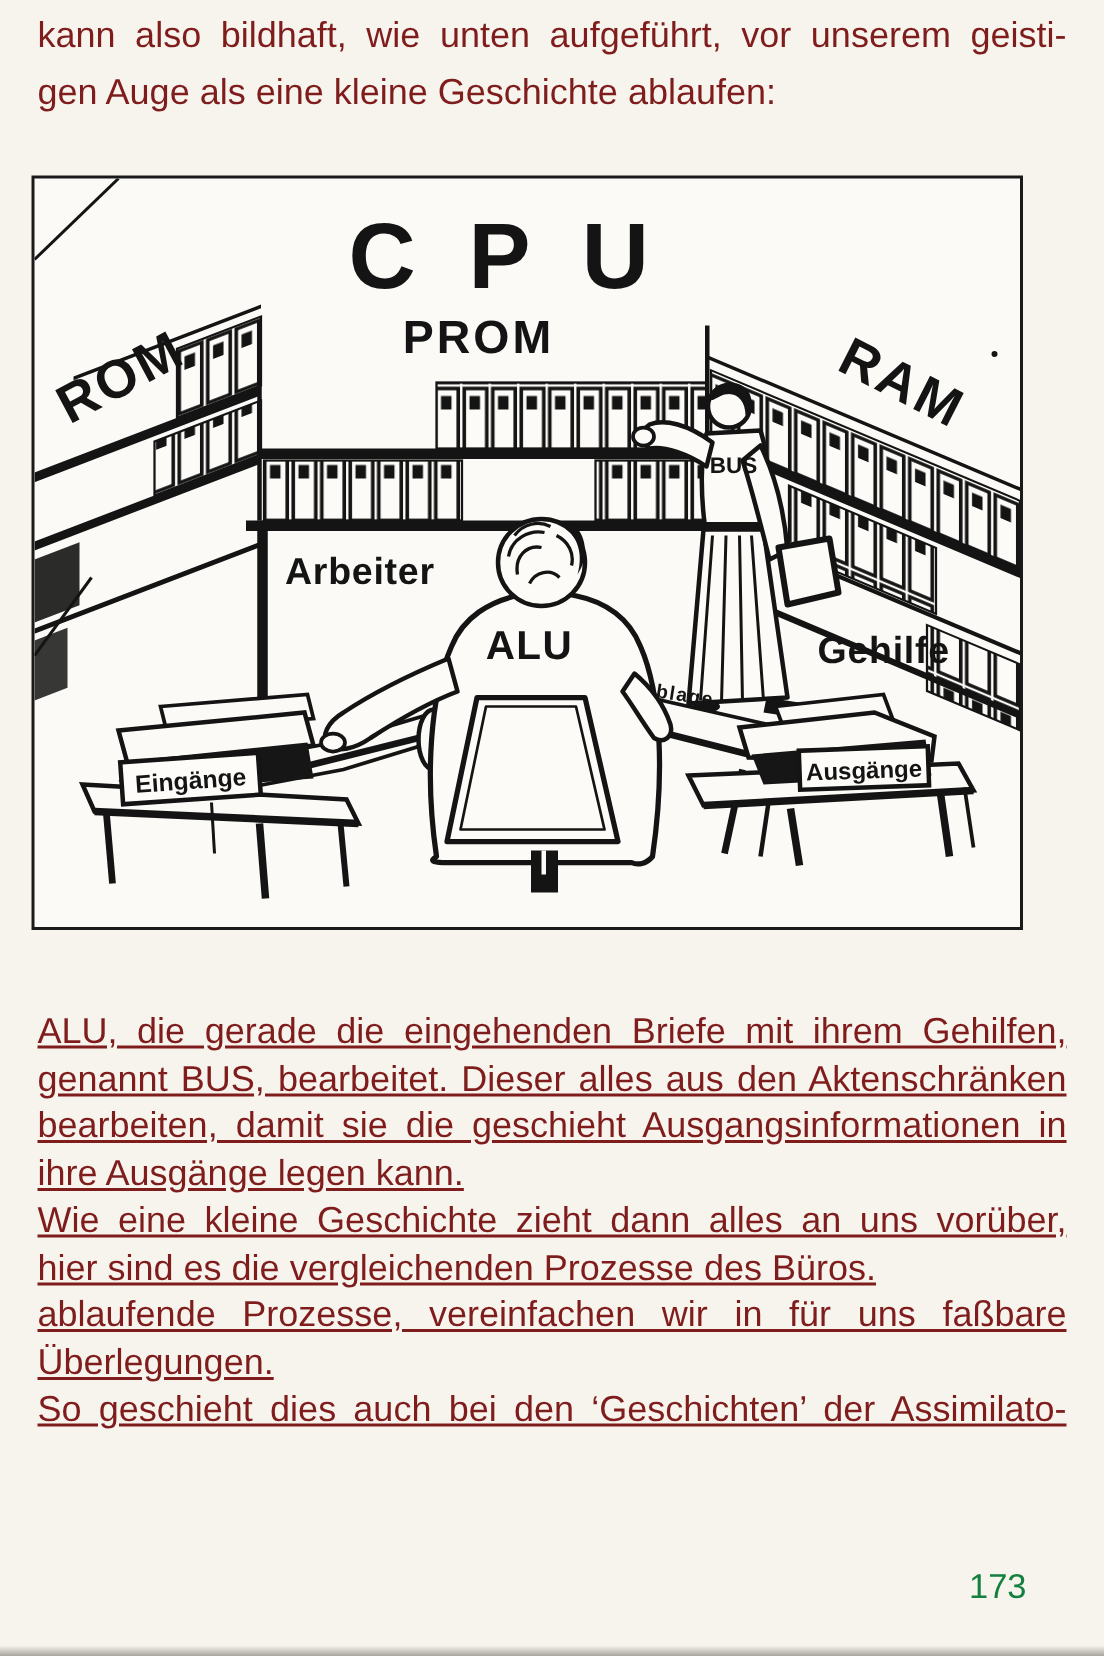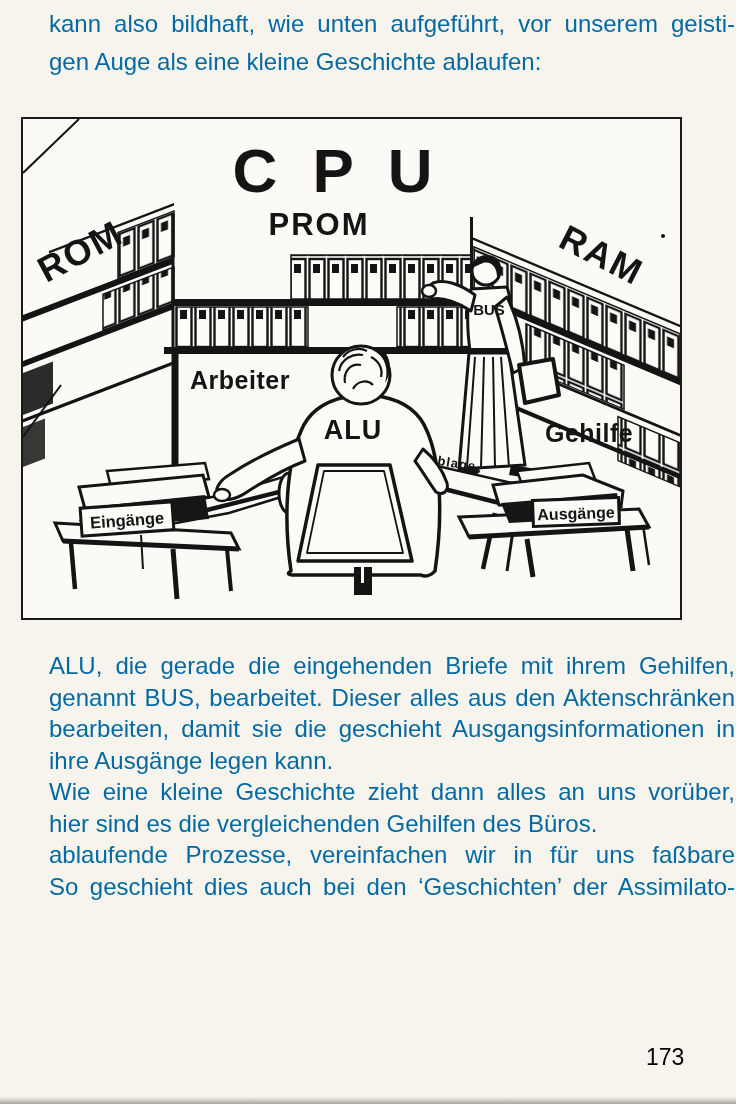--- a/index.html
+++ b/index.html
@@ -1,30 +1,30 @@
 <!DOCTYPE html>
 <html><head>
 <meta charset="utf-8">
 <style>
   html,body{margin:0;padding:0;}
   body{width:736px;height:1104px;position:relative;background:#f7f4ee;
        font-family:"Liberation Sans","DejaVu Sans",sans-serif;overflow:hidden;}
   .pg{position:absolute;inset:0;}
-  .textcol{position:absolute;left:25px;width:686px;color:#0369a1;margin-left:24px;}
+  .textcol{position:absolute;left:25px;width:686px;color:#7f1d1d;}
   .intro{top:5px;font-size:24px;line-height:38px;}
-  .bodytext{top:650px;font-size:24px;line-height:31.5px;}
+  .bodytext{top:672px;font-size:24px;line-height:31.5px;text-decoration:underline;}
   .bl{white-space:normal;}
   .j{text-align:justify;text-align-last:justify;-moz-text-align-last:justify;}
   .indent{padding-left:32px;}
   .figure{position:absolute;left:21px;top:117px;width:657px;height:499px;
           border:2px solid #1a1a1a;background:#fbfaf6;}
   .figure svg{display:block;width:657px;height:499px;}
   .figure text{font-family:"Liberation Sans","DejaVu Sans",sans-serif;
                font-weight:bold;fill:#141414;}
-  .pagenum{position:absolute;left:646px;top:1044px;font-size:23px;color:#000000;}
+  .pagenum{position:absolute;left:646px;top:1044px;font-size:23px;color:#15803d;}
   .scan-edge{position:absolute;left:0;bottom:0;width:736px;height:7px;
              background:linear-gradient(#f7f4ee,#a9a59e);}
   .ln{stroke:#141414;fill:none;}
 </style>
 </head>
 <body>
 
 <div class="pg">
 
   <div class="textcol intro">
@@ -174,20 +174,21 @@
       <text x="522" y="323" font-size="25" letter-spacing="0.5">Gehilfe</text>
     </svg>
   </div>
 
   <div class="textcol bodytext">
     <div class="bl j">ALU, die gerade die eingehenden Briefe mit ihrem Gehilfen,</div>
     <div class="bl j">genannt BUS, bearbeitet. Dieser alles aus den Aktenschränken</div>
     <div class="bl j">bearbeiten, damit sie die geschieht Ausgangsinformationen in</div>
     <div class="bl">ihre Ausgänge legen kann.</div>
     <div class="bl j">Wie eine kleine Geschichte zieht dann alles an uns vorüber,</div>
-    <div class="bl">hier sind es die vergleichenden Gehilfen des Büros.</div>
+    <div class="bl">hier sind es die vergleichenden Prozesse des Büros.</div>
     <div class="bl j">ablaufende Prozesse, vereinfachen wir in für uns faßbare</div>
+    <div class="bl">Überlegungen.</div>
     <div class="bl j">So geschieht dies auch bei den ‘Geschichten’ der Assimilato-</div>
   </div>
 
   <div class="pagenum">173</div>
   <div class="scan-edge"></div>
 </div>
 
 </body></html>

